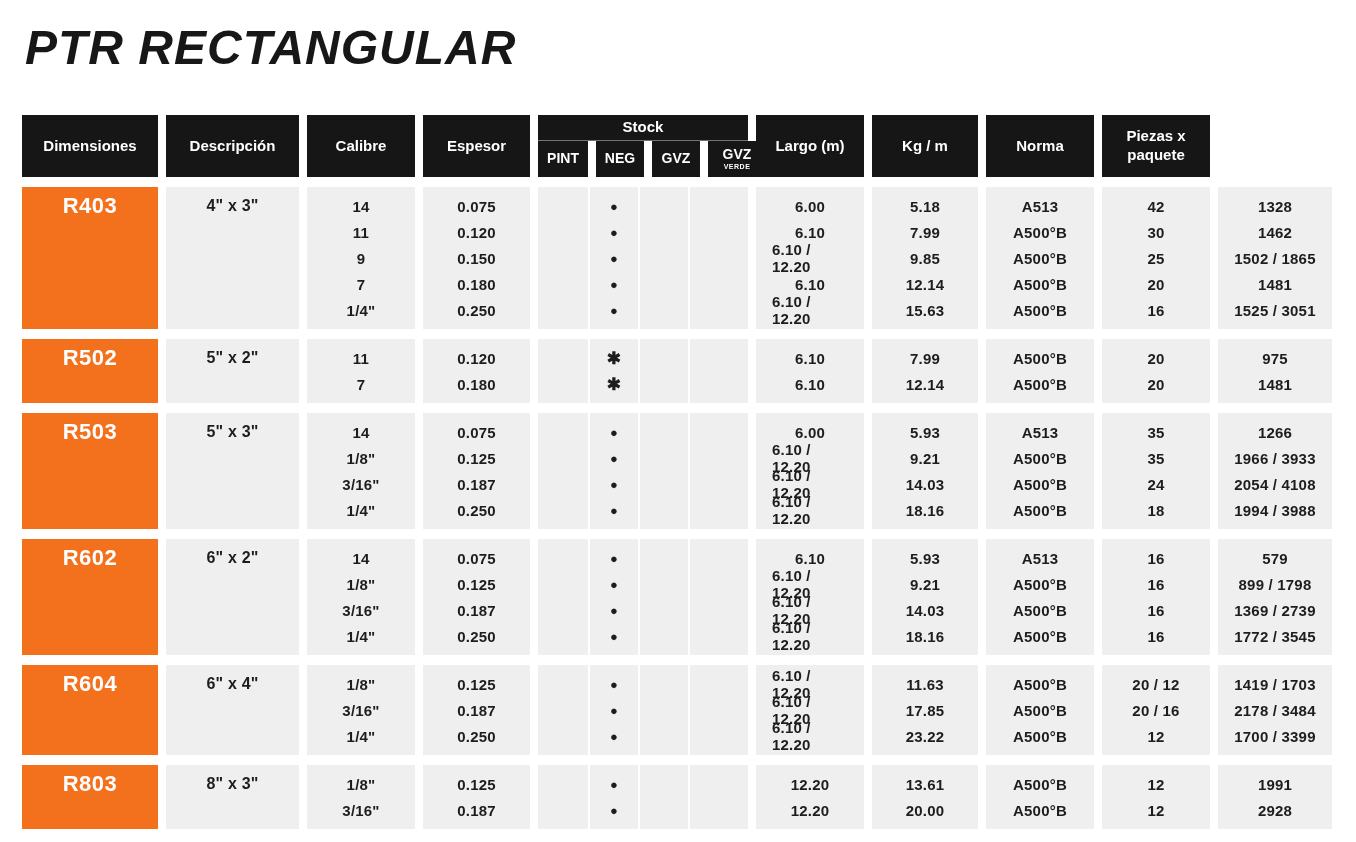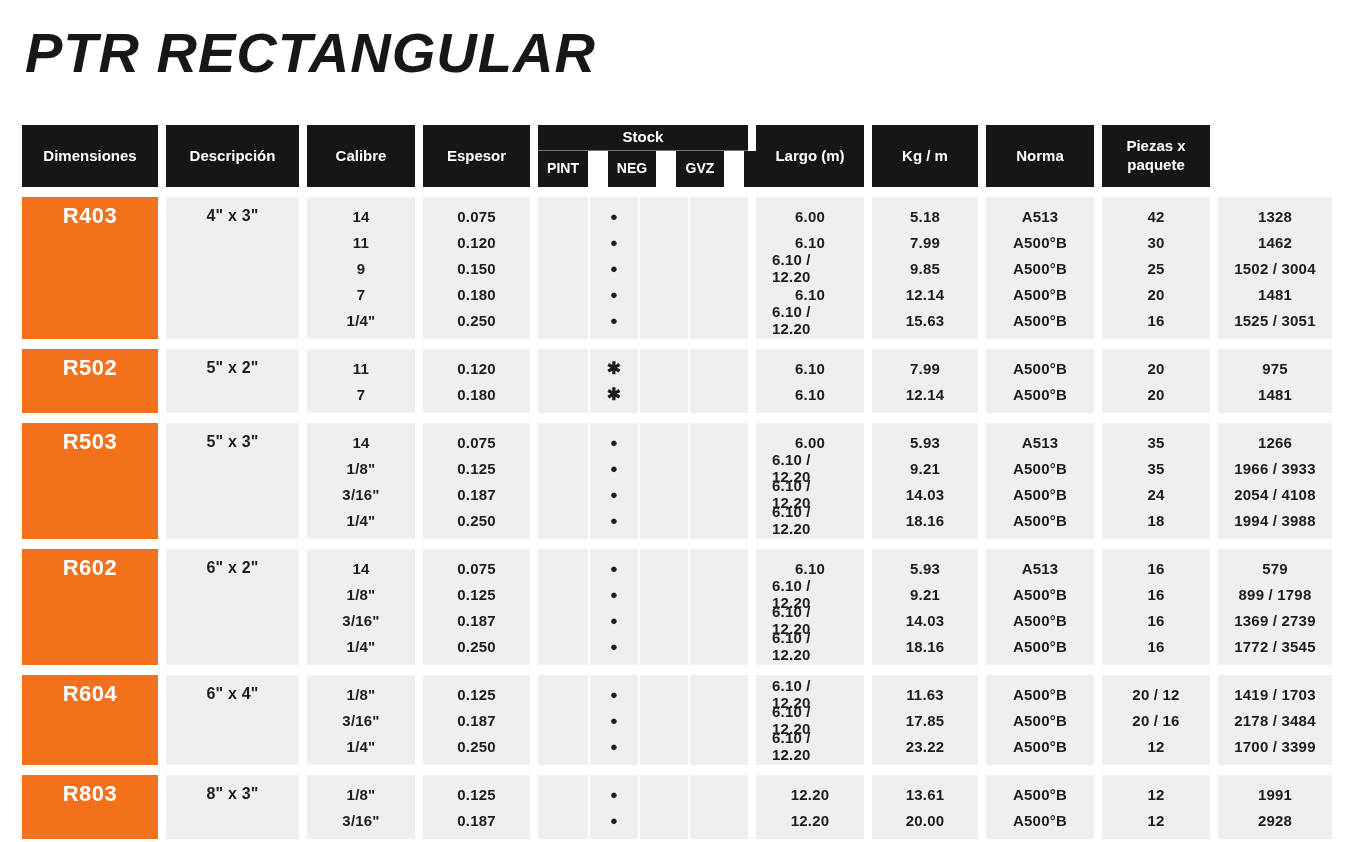--- a/index.html
+++ b/index.html
@@ -4,21 +4,21 @@
 <style>
   html,body { margin:0; padding:0; background:#ffffff; }
   body {
     width:1356px; height:842px; overflow:hidden;
     font-family:"Liberation Sans", sans-serif;
     color:var(--text, #1d1d1b);
   }
   .page { padding:14px 22px 0 22px; box-sizing:border-box; }
 
   .title {
-    font-size:56px; font-weight:bold; font-style:italic;
+    font-size:48px; font-weight:bold; font-style:italic;
     letter-spacing:1px; color:#171717; margin:6px 0 0 3px;
     white-space:nowrap;
   }
 
   .table { margin-top:40px; }
 
   .grid-row {
     display:grid;
     grid-template-columns:136px 133px 108px 107px 210px 108px 106px 108px 108px 114px;
     column-gap:8px;
@@ -33,21 +33,21 @@
     text-align:center;
   }
   .th-stock { padding:0; justify-content:flex-start; }
   .stock-top {
     width:100%; height:26px; box-sizing:border-box;
     display:flex; align-items:center; justify-content:center;
     border-bottom:1px solid #737373; font-size:15px; font-weight:bold;
   }
   .stock-bottom {
     width:100%; flex:1;
-    display:grid; grid-template-columns:50px 48px 48px 58px; column-gap:20px;
+    display:grid; grid-template-columns:50px 48px 48px 58px; column-gap:8px;
     background:#ffffff;
   }
   .th-sub {
     background:var(--header, #161616);
     display:flex; flex-direction:column; align-items:center; justify-content:center;
     font-size:14px; font-weight:bold; line-height:1.1;
   }
   .verde { font-size:7px; letter-spacing:0.5px; }
 
   
@@ -203,21 +203,21 @@
           <div class="cell">
             <div class="line">42</div>
             <div class="line">30</div>
             <div class="line">25</div>
             <div class="line">20</div>
             <div class="line">16</div>
           </div>
           <div class="cell">
             <div class="line">1328</div>
             <div class="line">1462</div>
-            <div class="line">1502 / 3004</div>
+            <div class="line">1502 / 1865</div>
             <div class="line">1481</div>
             <div class="line">1525 / 3051</div>
           </div>
         </div>
         <div class="grid-row tgroup">
           <div class="cell desc-cell">
             <div class="line desc-label">R502</div>
           </div>
           <div class="cell">
             <div class="line dim-text">5" x 2"</div>

